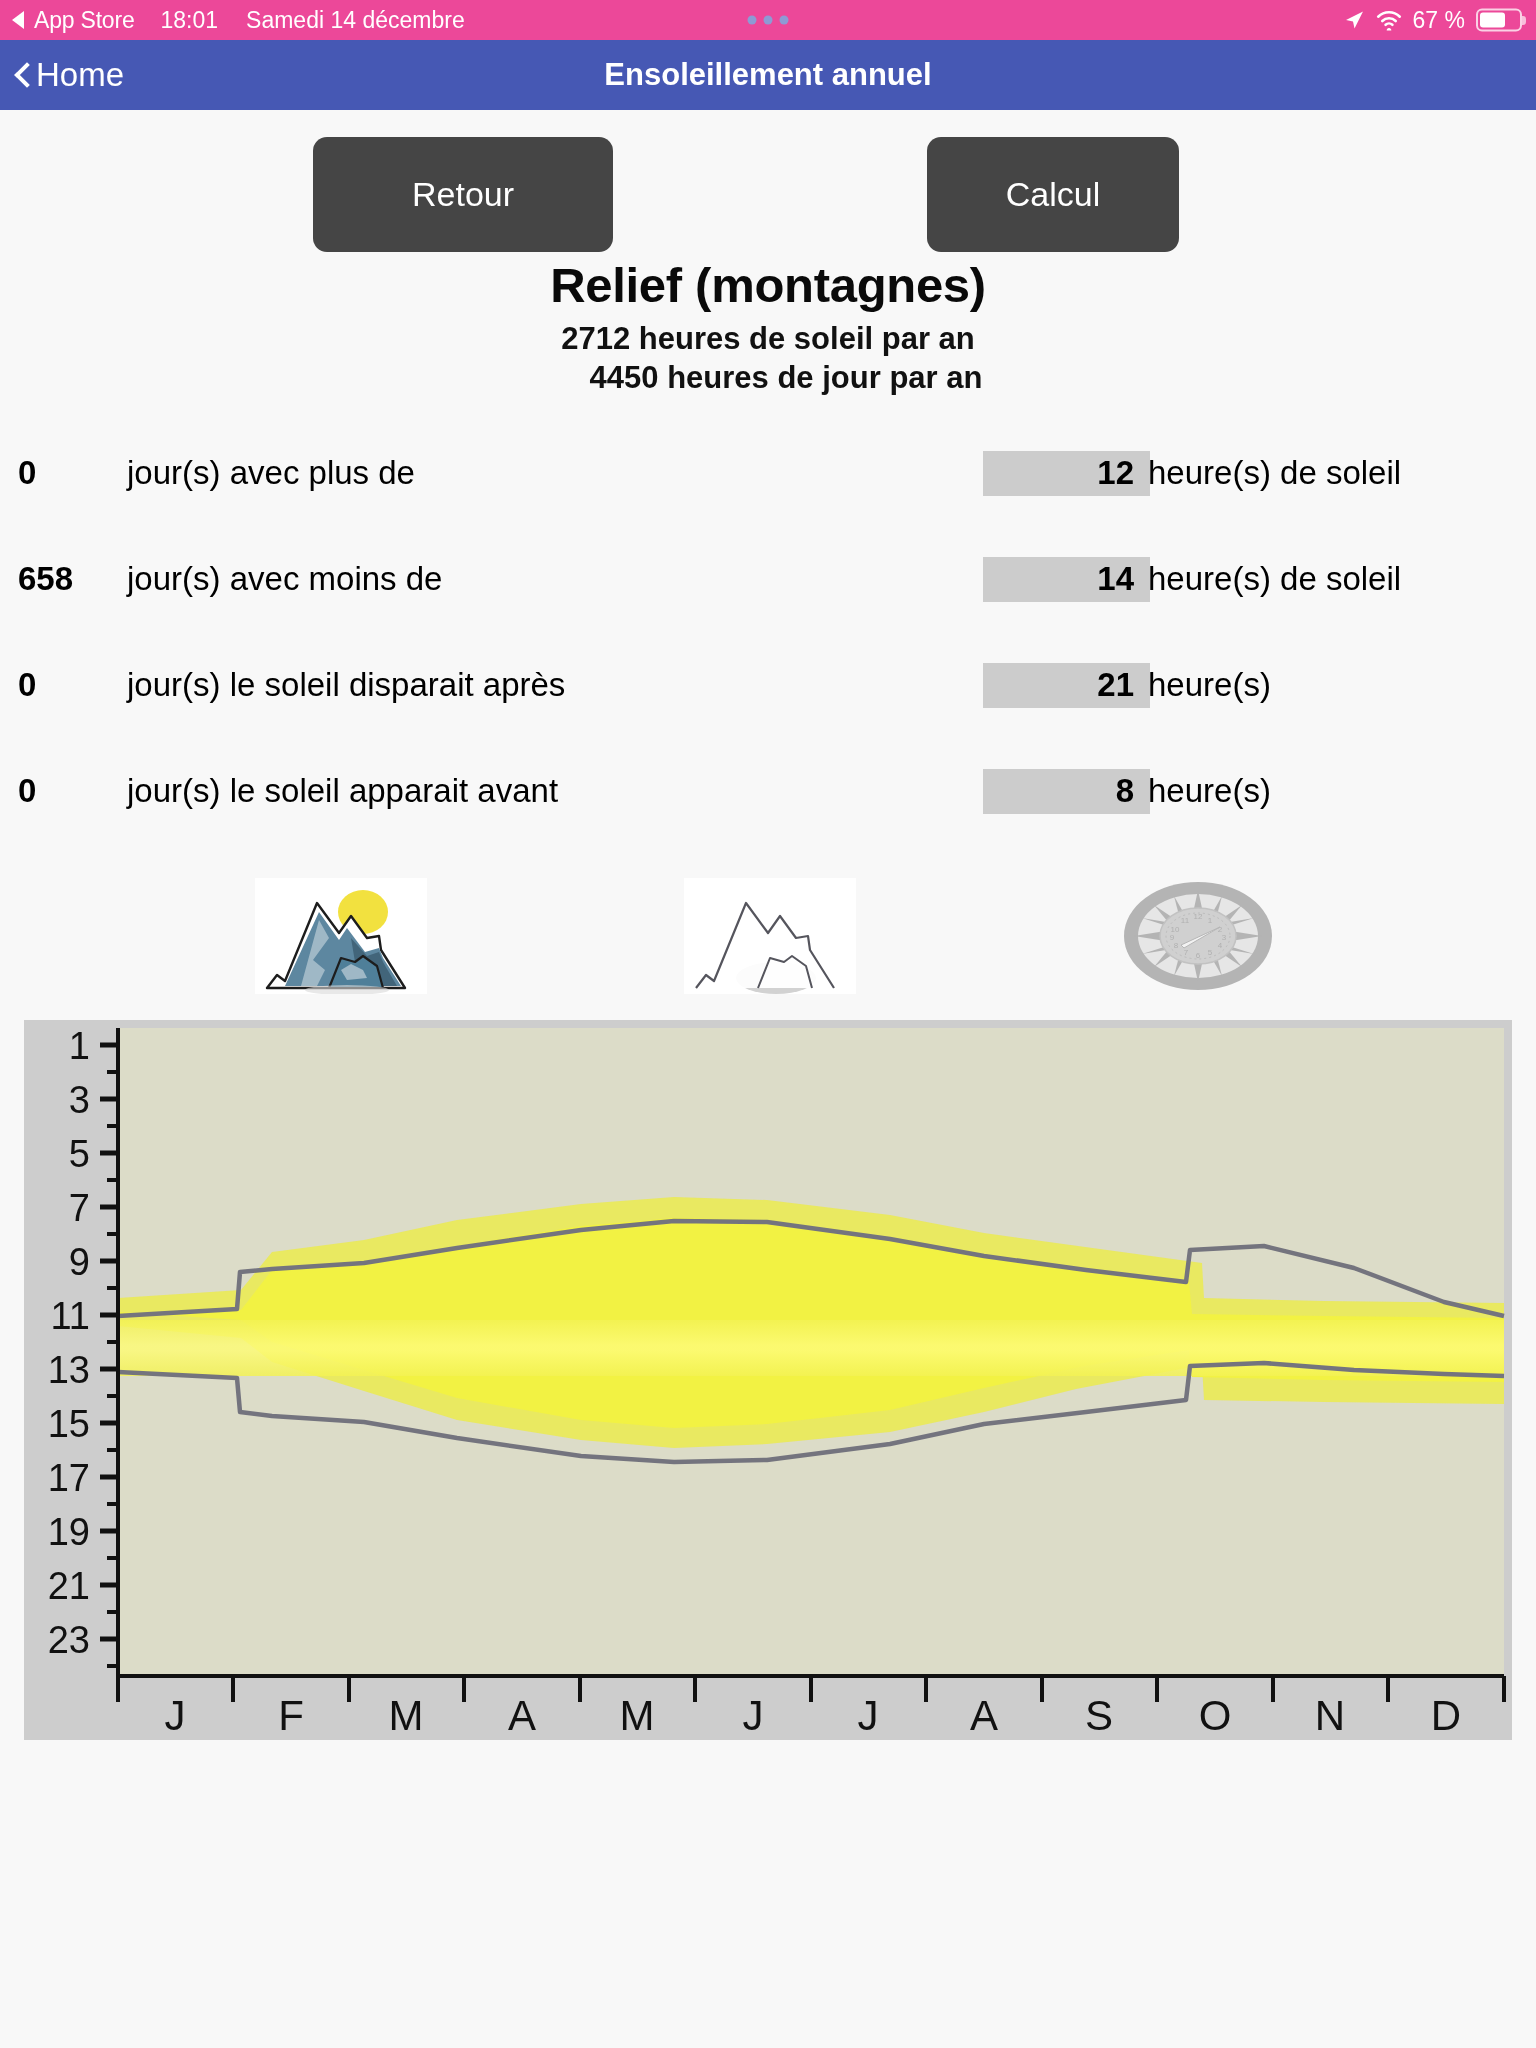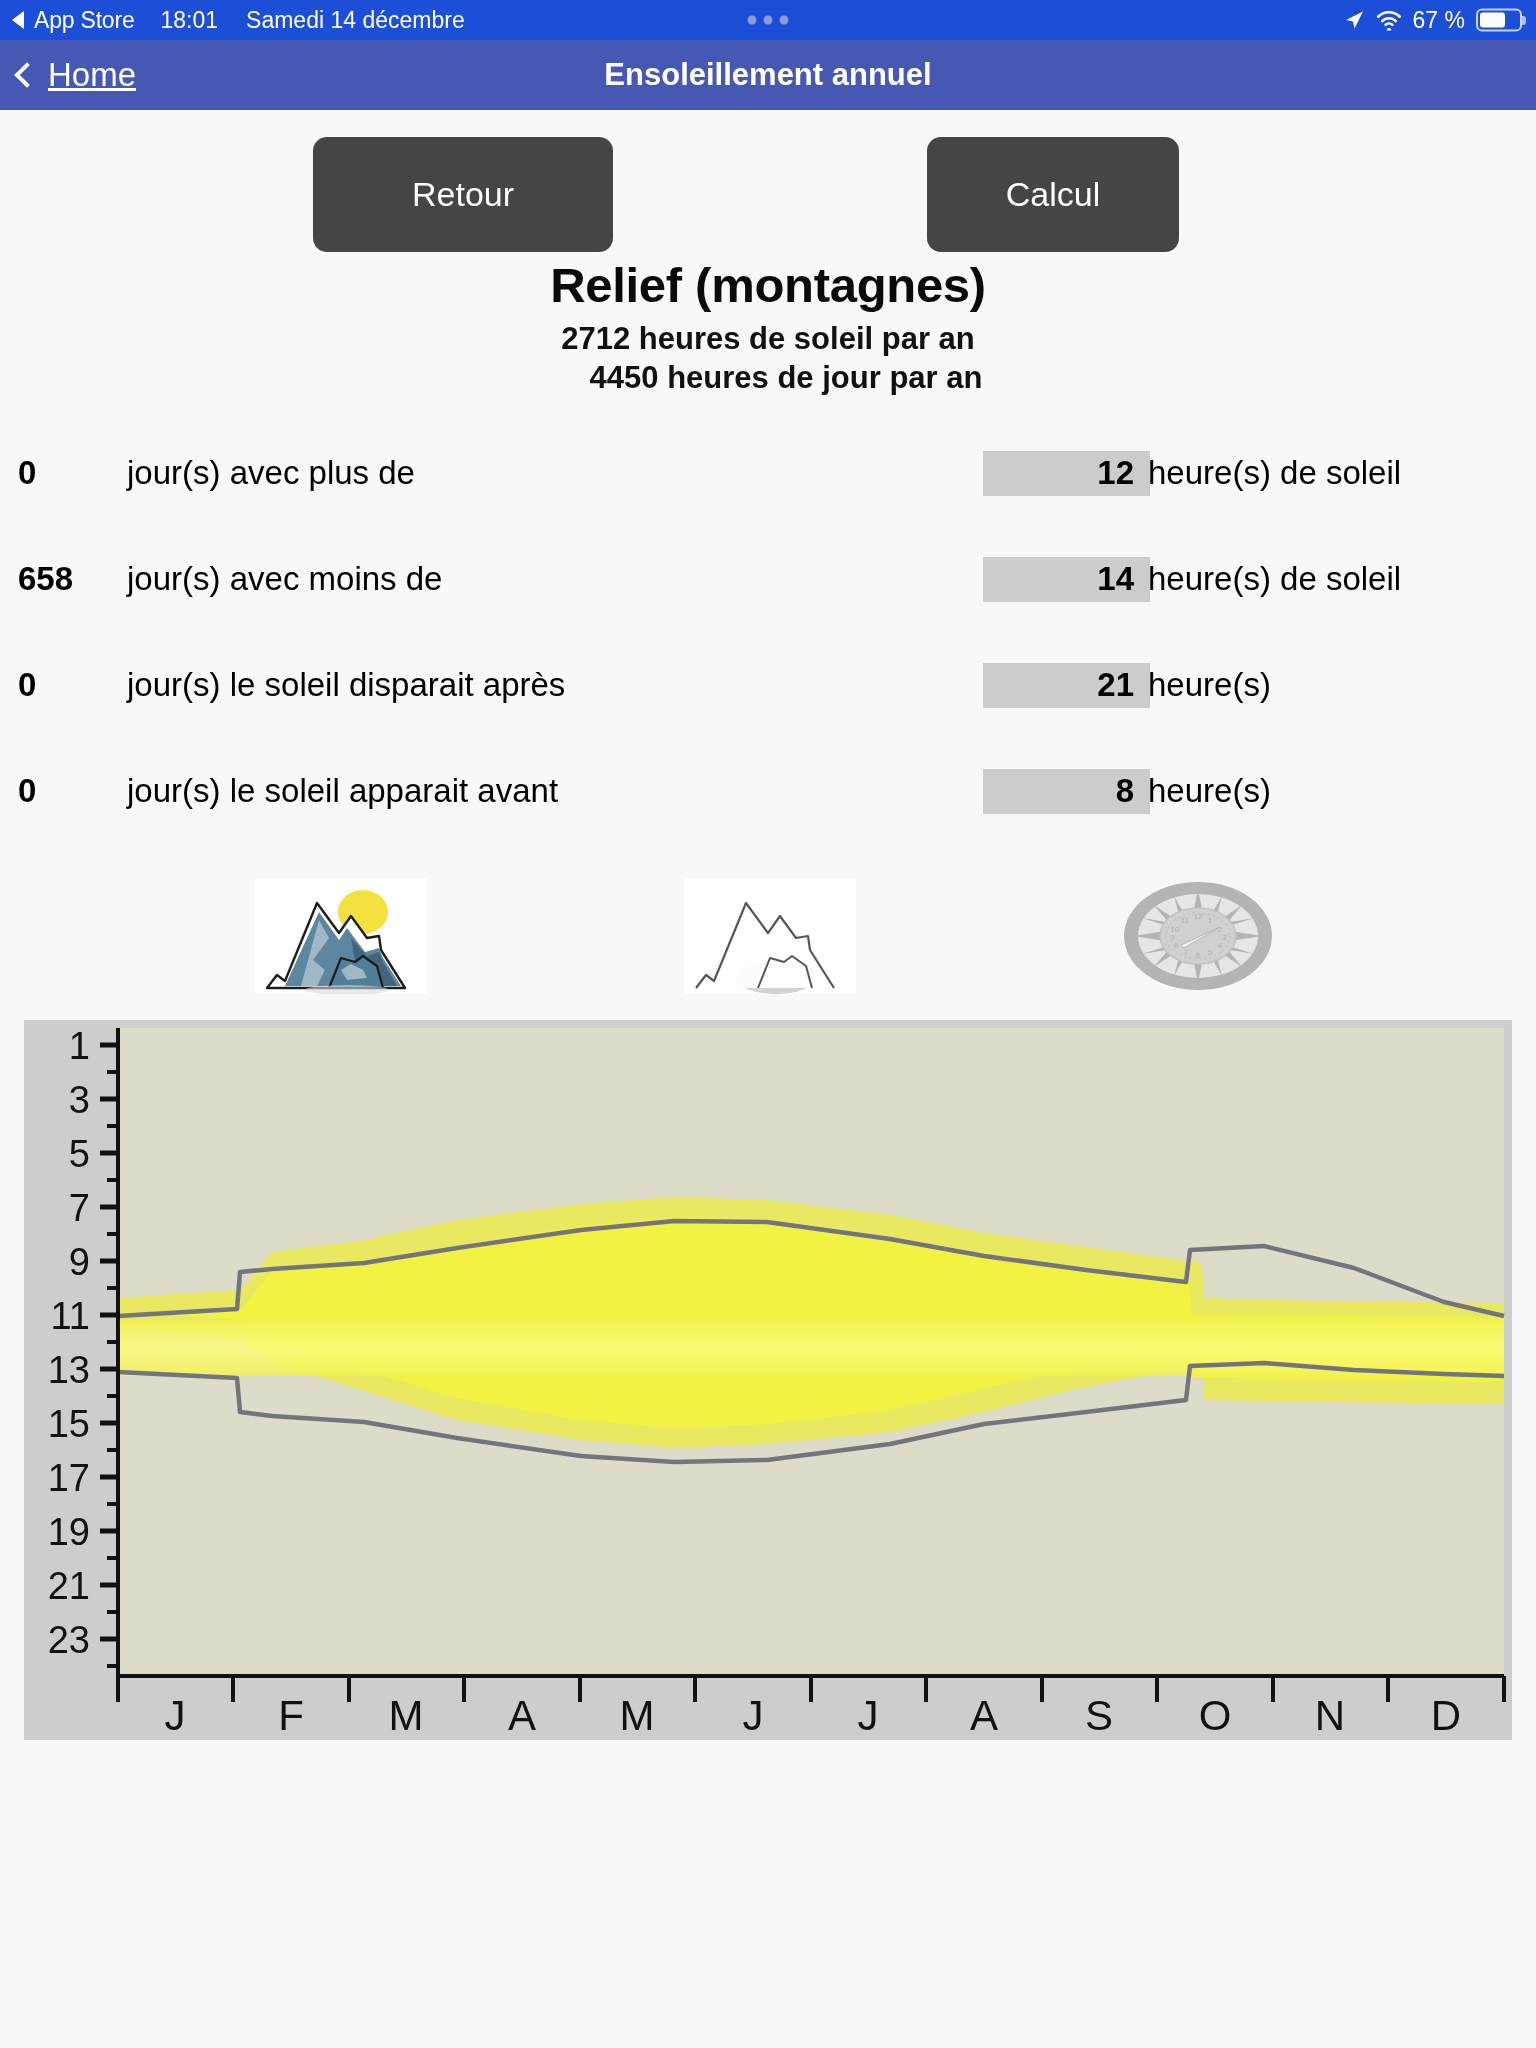--- a/index.html
+++ b/index.html
@@ -6,21 +6,21 @@
   html, body {
     width: 1536px; height: 2048px;
     background: #f8f8f8;
     font-family: "Liberation Sans", sans-serif;
     -webkit-font-smoothing: antialiased;
     overflow: hidden;
   }
 
   
   .statusbar {
-    height: 40px; background: #1d4ed8; color: #fff;
+    height: 40px; background: #ec4899; color: #fff;
     display: flex; align-items: center;
     font-size: 23px; position: relative;
   }
   .sb-left { display: flex; align-items: center; gap: 10px; padding-left: 12px; }
   .sb-back-tri {
     width: 0; height: 0;
     border-top: 9px solid transparent;
     border-bottom: 9px solid transparent;
     border-right: 12px solid #fff;
     display: inline-block;
@@ -53,21 +53,21 @@
     width: 4px; height: 9px; border-radius: 0 3px 3px 0;
     background: rgba(255,255,255,0.65);
   }
   .batt-fill { height: 100%; width: 67%; background: #fff; border-radius: 3px; }
 
   
   .navbar {
     height: 70px; background: #4658b4; color: #fff;
     display: flex; align-items: center; position: relative;
   }
-  .nav-back { display: flex; align-items: center; gap: 12px; padding-left: 18px; cursor: pointer; text-decoration: underline; }
+  .nav-back { display: flex; align-items: center; padding-left: 18px; cursor: pointer; }
   .chev {
     width: 18px; height: 18px;
     border-left: 4px solid #fff; border-bottom: 4px solid #fff;
     transform: rotate(45deg); display: block;
   }
   .nav-back-label { font-size: 33px; }
   .nav-title {
     position: absolute; left: 50%; top: 50%;
     transform: translate(-50%, -50%);
     font-size: 31px; font-weight: bold; white-space: nowrap;

